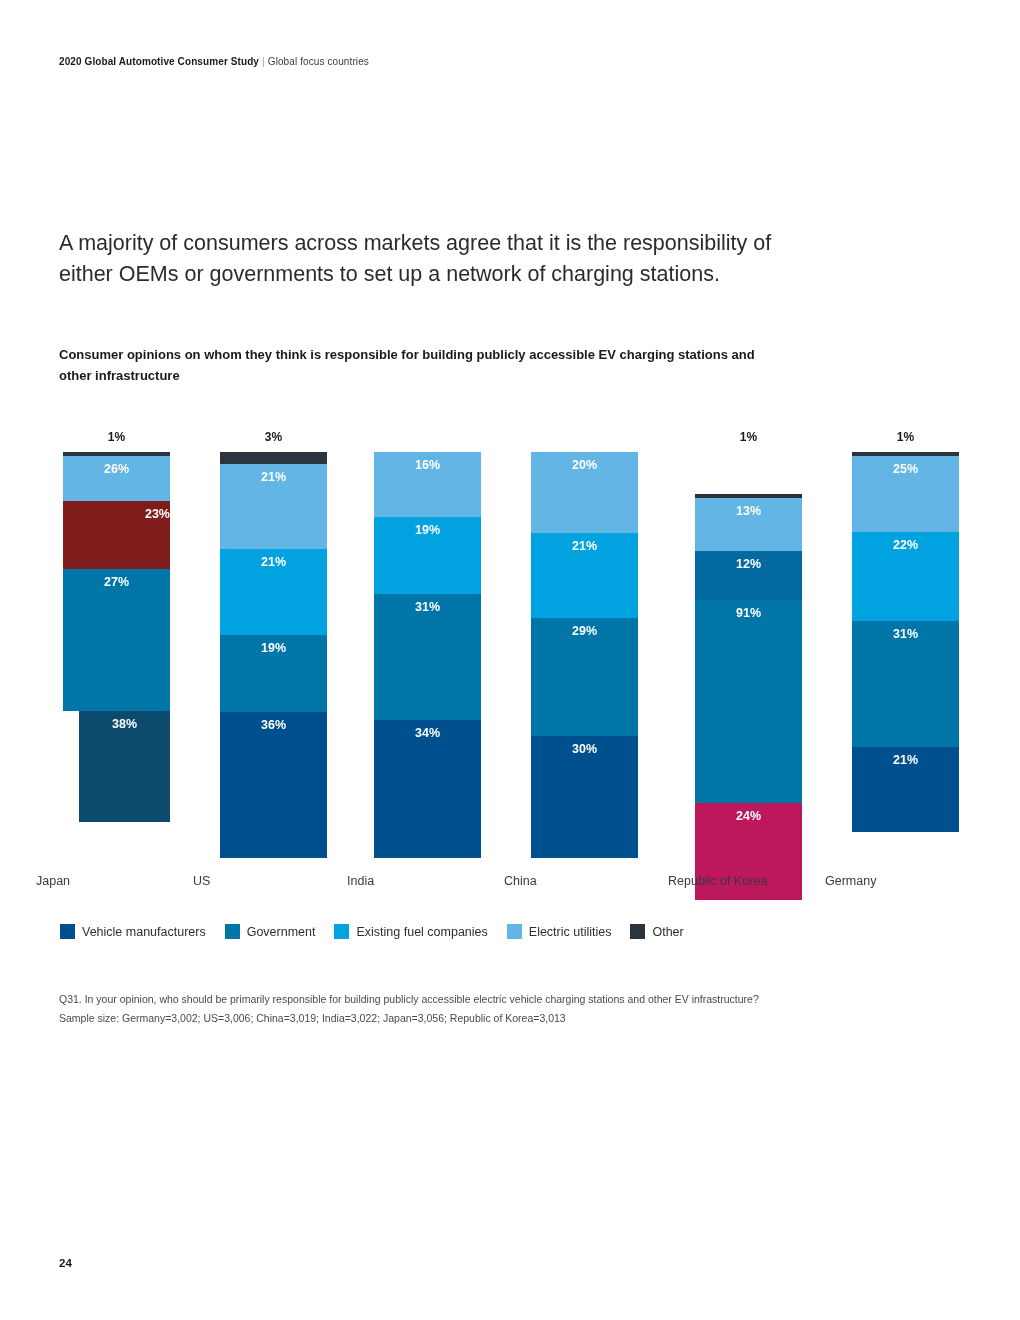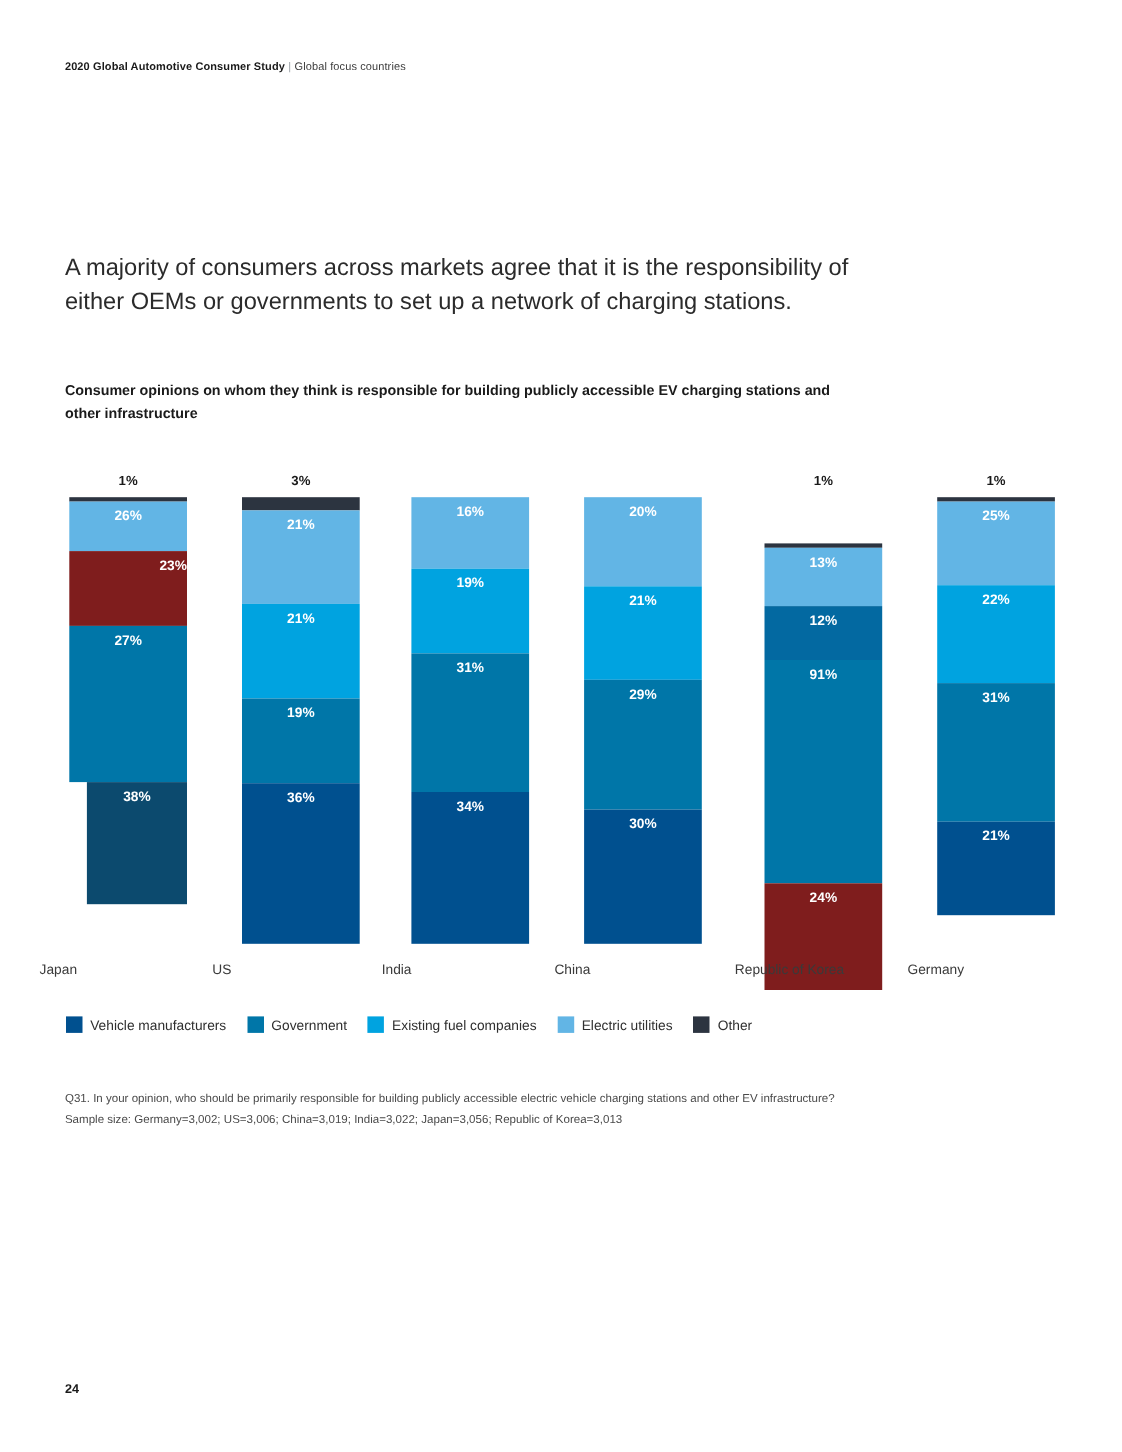--- a/index.html
+++ b/index.html
@@ -240,21 +240,21 @@
       <div class="seg seg-other" style="background: rgb(44, 52, 64); height: 4.06px;"></div>
       <div class="seg" style="background: rgb(98, 181, 229); height: 52.78px;">
         <span class="seg-label">13%</span>
       </div>
       <div class="seg" style="background: #0369a1; height: 48.72px;">
         <span class="seg-label">12%</span>
       </div>
       <div class="seg" style="background: rgb(0, 118, 168); height: 203px;">
         <span class="seg-label">91%</span>
       </div>
-      <div class="seg" style="background: #7f1d1d; height: 97.44px;">
+      <div class="seg" style="background: #be185d; height: 97.44px;">
         <span class="seg-label">24%</span>
       </div>
     </div>
     <div class="cat-label" style="left: 668px;">Republic of Korea</div>
     <div class="col-top-label" style="left: 852px;">1%</div>
     <div class="bar" style="left: 852px;">
       <div class="seg seg-other" style="background: rgb(44, 52, 64); height: 4.06px;"></div>
       <div class="seg" style="background: rgb(98, 181, 229); height: 76px;">
         <span class="seg-label">25%</span>
       </div>

